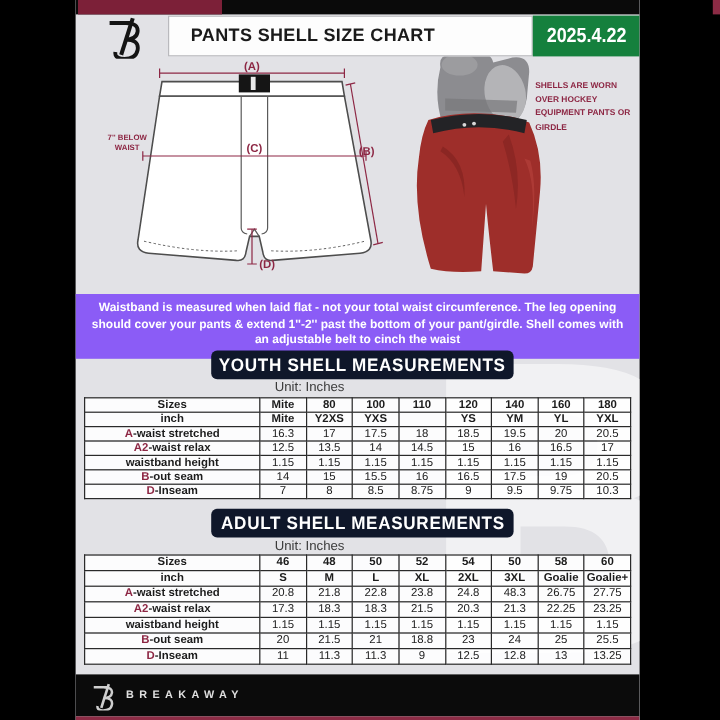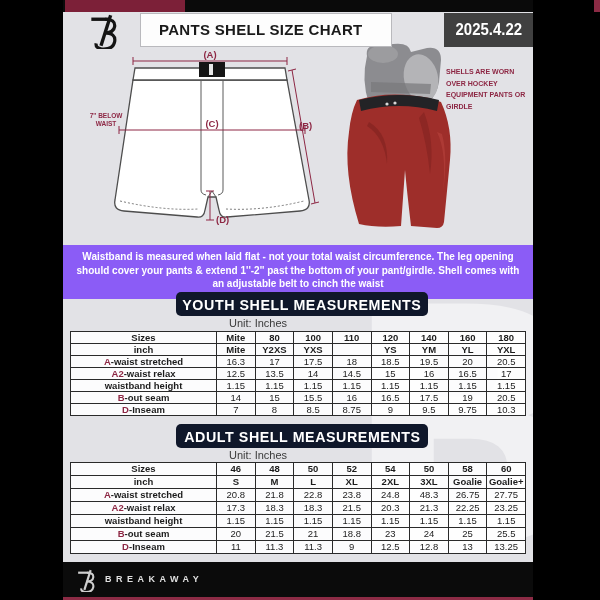--- a/index.html
+++ b/index.html
@@ -8,24 +8,24 @@
   .page{position:absolute;left:63px;top:0;width:470px;height:600px;background:#e2e2e6;overflow:hidden;}
   .abs{position:absolute;}
 
   
   .topband{left:0;top:0;width:470px;height:12px;background:#0a0a0a;z-index:3;}
   .topband-accent{left:2px;top:0;width:120px;height:12px;background:#7c2038;}
   .top-sliver{left:594px;top:0;width:6px;height:12px;background:#8c2b45;z-index:3;}
 
   
   .logo{left:18px;top:12px;width:48px;height:37px;z-index:3;}
-  .titlebox{left:77px;top:13px;width:252px;height:34px;background:#fdfdfd;border:1px solid #b9b9bd;
+  .titlebox{left:77px;top:13px;width:304px;height:34px;background:#fdfdfd;border:1px solid #b9b9bd;
             box-sizing:border-box;line-height:32px;padding-left:18px;font-size:15px;font-weight:600;
             letter-spacing:.3px;color:#1a1a1a;z-index:3;}
-  .datebox{left:381px;top:13px;width:89px;height:34px;background:#404040;color:#fff;z-index:3;
+  .datebox{left:381px;top:13px;width:89px;height:34px;background:#15803d;color:#fff;z-index:3;
            display:flex;align-items:center;justify-content:center;}
   .datebox span{font-size:17px;font-weight:bold;transform:scaleX(.88);letter-spacing:0;}
 
   
   .shorts-svg{left:40px;top:50px;z-index:2;}
   .waistnote{left:18px;top:112px;width:50px;text-align:center;font-size:6.5px;line-height:8px;
              font-weight:bold;color:#8d2744;z-index:3;}
   .photo-svg{left:266px;top:42px;z-index:2;}
   .photonote{left:383px;top:66px;width:82px;font-size:7px;line-height:11.5px;font-weight:bold;
              color:#8d2744;z-index:3;}

